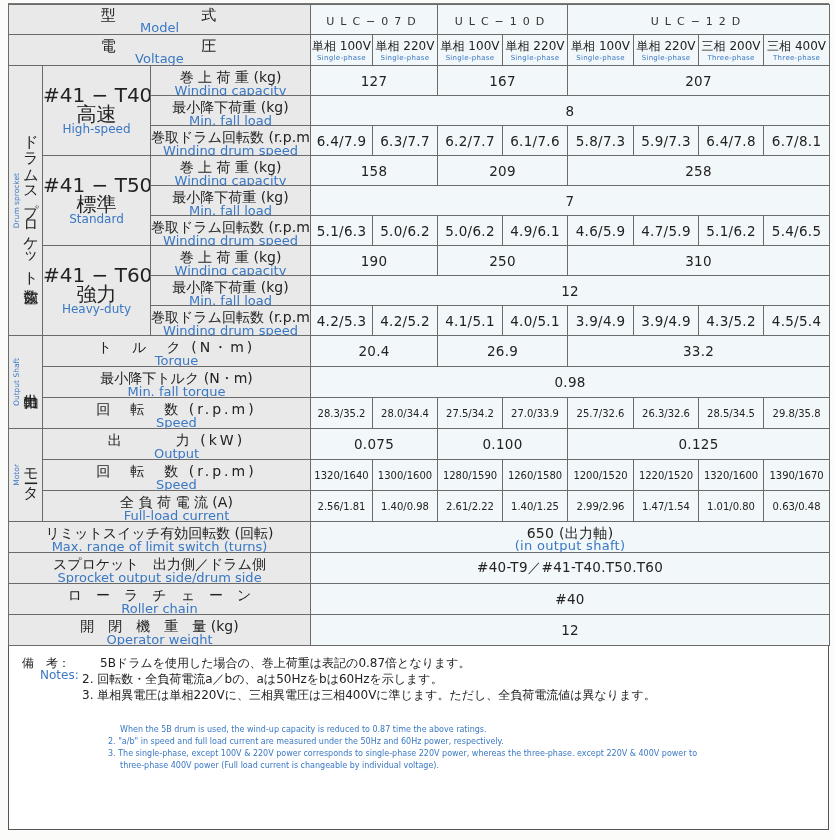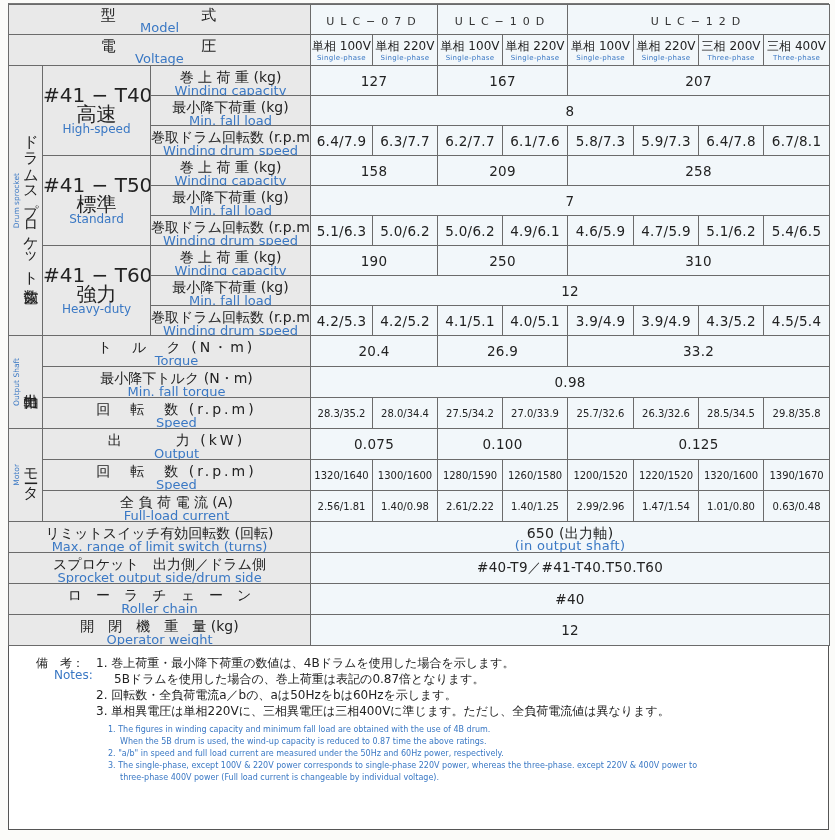--- a/index.html
+++ b/index.html
@@ -14,21 +14,21 @@
   .en { font-size:13px; color:#3a78c4; line-height:9px; display:block; }
   .big { font-size:15px; letter-spacing:2px; }
   .model { font-size:11px; letter-spacing:6px; color:#333; }
   .volt .jp { font-size:12px; letter-spacing:0; }
   .volt .en { font-size:7px; }
   .vert { writing-mode:vertical-rl; font-size:15px; line-height:17px; display:inline-block; }
   .vert-wrap { display:flex; flex-direction:row-reverse; align-items:center; justify-content:center; gap:1px; }
   .vert-en { writing-mode:vertical-rl; transform:rotate(180deg); font-size:7.5px; color:#3a78c4; }
   .grp .jp { font-size:20px; line-height:15px; }
   .grp .en { font-size:12px; }
-  .notes { position:absolute; left:36px; top:655px; width:800px; font-size:12px; color:#222; }
+  .notes { position:absolute; left:22px; top:655px; width:800px; font-size:12px; color:#222; }
   .notes .row { display:flex; line-height:16px; }
   .notes .head { width:60px; flex:none; }
   .notes .head .en { font-size:12px; padding-left:18px; }
   .notes .jpnotes div { line-height:16px; }
   .ennotes { position:absolute; left:108px; top:724px; font-size:8px; color:#3a78c4; line-height:12px; width:715px; }
   .ind { padding-left:12px; }
 </style>
 </head>
 <body>
 
@@ -250,27 +250,25 @@
 </tbody>
   </table>
 
 <div class="notes">
   <div class="row">
     <div class="head">
       <span>備　考：</span>
       <span class="en">Notes:</span>
     </div>
     <div class="jpnotes">
-      <div>1. 巻上荷重・最小降下荷重の数値は、4Bドラムを使用した場合を示します。</div>
       <div class="ind" style="padding-left:18px">5Bドラムを使用した場合の、巻上荷重は表記の0.87倍となります。</div>
       <div>2. 回転数・全負荷電流a／bの、aは50Hzをbは60Hzを示します。</div>
       <div>3. 単相異電圧は単相220Vに、三相異電圧は三相400Vに準じます。ただし、全負荷電流値は異なります。</div>
     </div>
   </div>
 </div>
 
 <div class="ennotes">
-  <div>1. The figures in winding capacity and minimum fall load are obtained with the use of 4B drum.</div>
   <div class="ind">When the 5B drum is used, the wind-up capacity is reduced to 0.87 time the above ratings.</div>
   <div>2. "a/b" in speed and full load current are measured under the 50Hz and 60Hz power, respectively.</div>
   <div>3. The single-phase, except 100V &amp; 220V power corresponds to single-phase 220V power, whereas the three-phase.  except 220V &amp; 400V power to</div>
   <div class="ind">three-phase 400V power (Full load current is changeable by individual voltage).</div>
 </div>
 
 </body></html>

